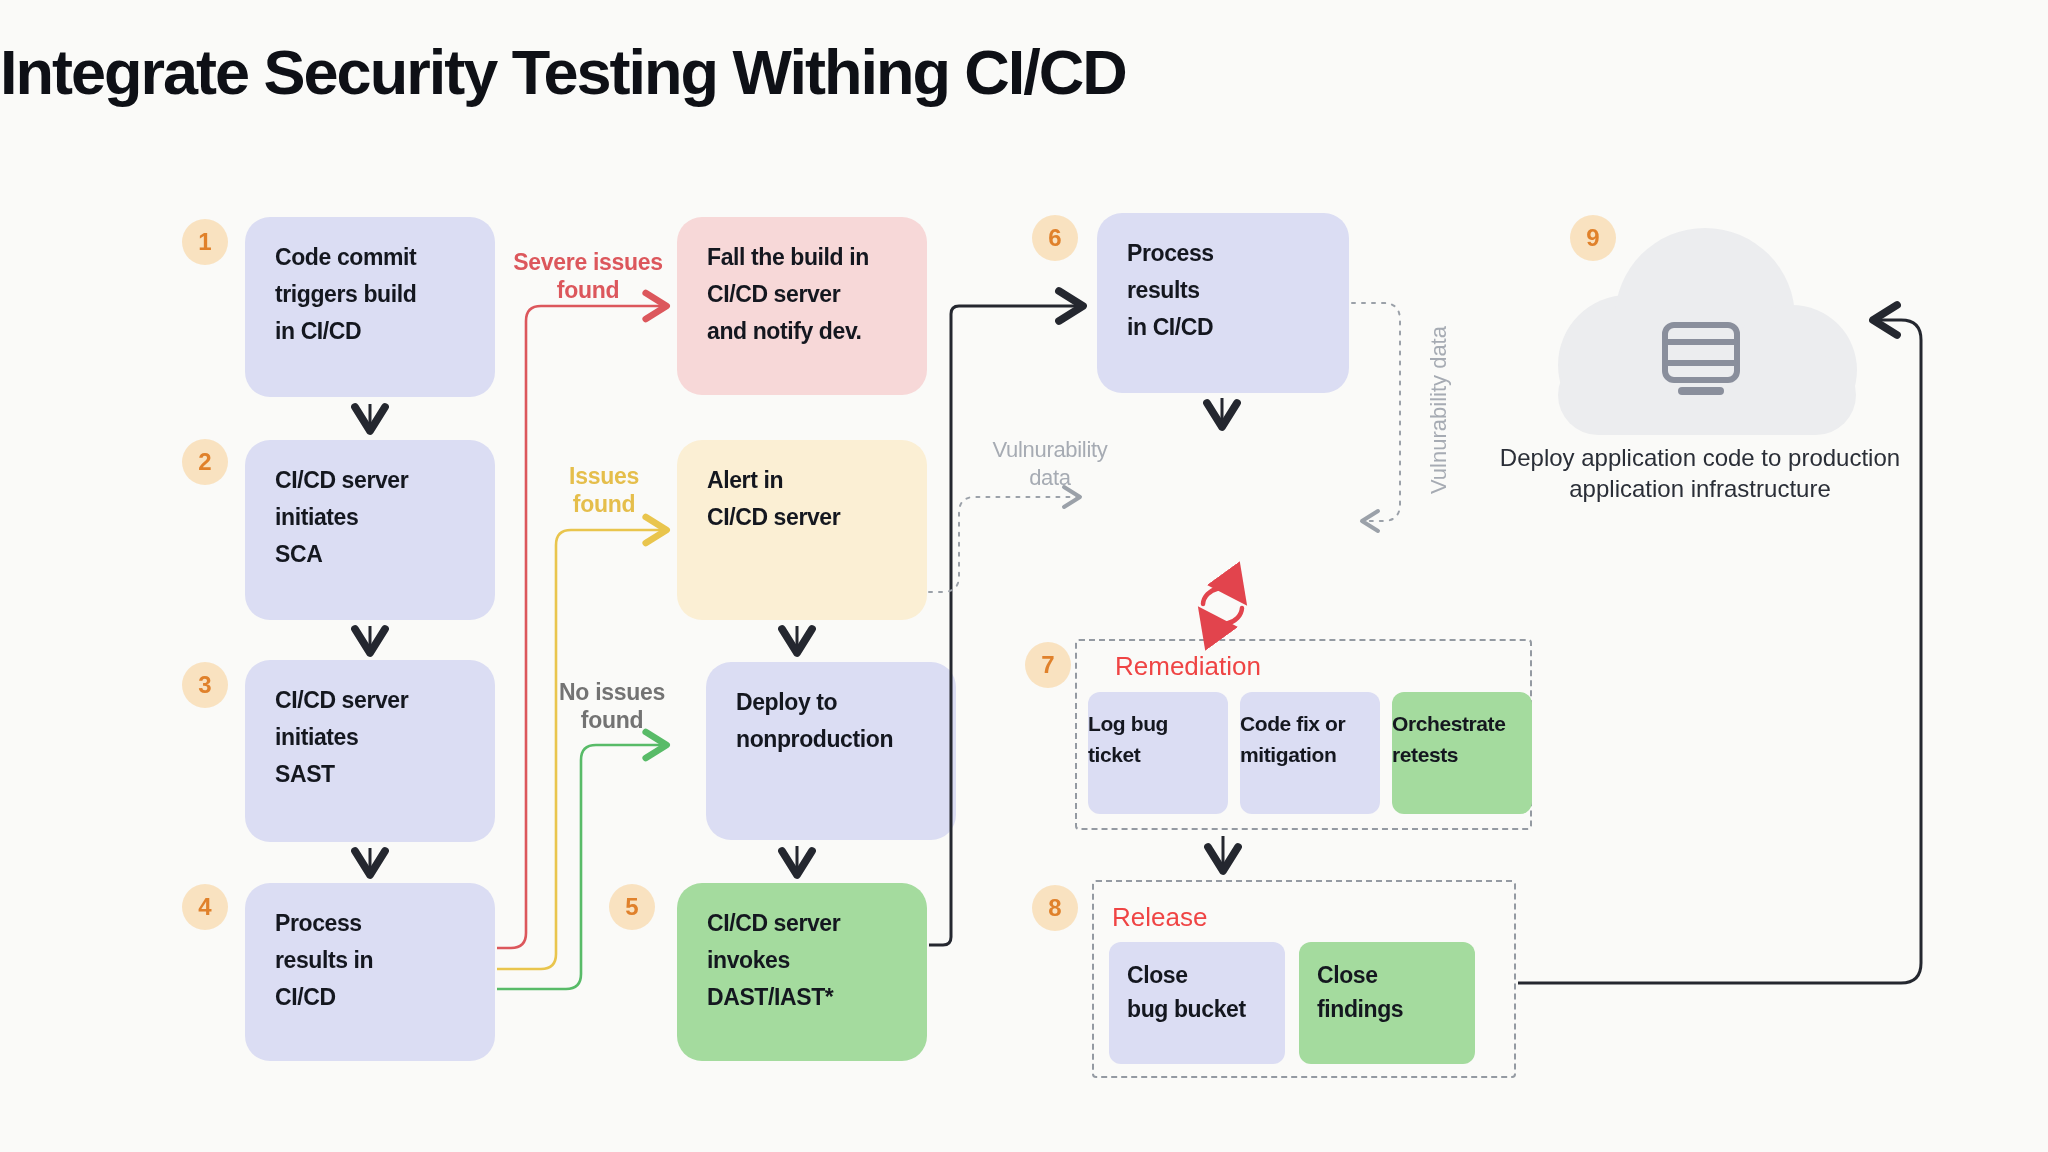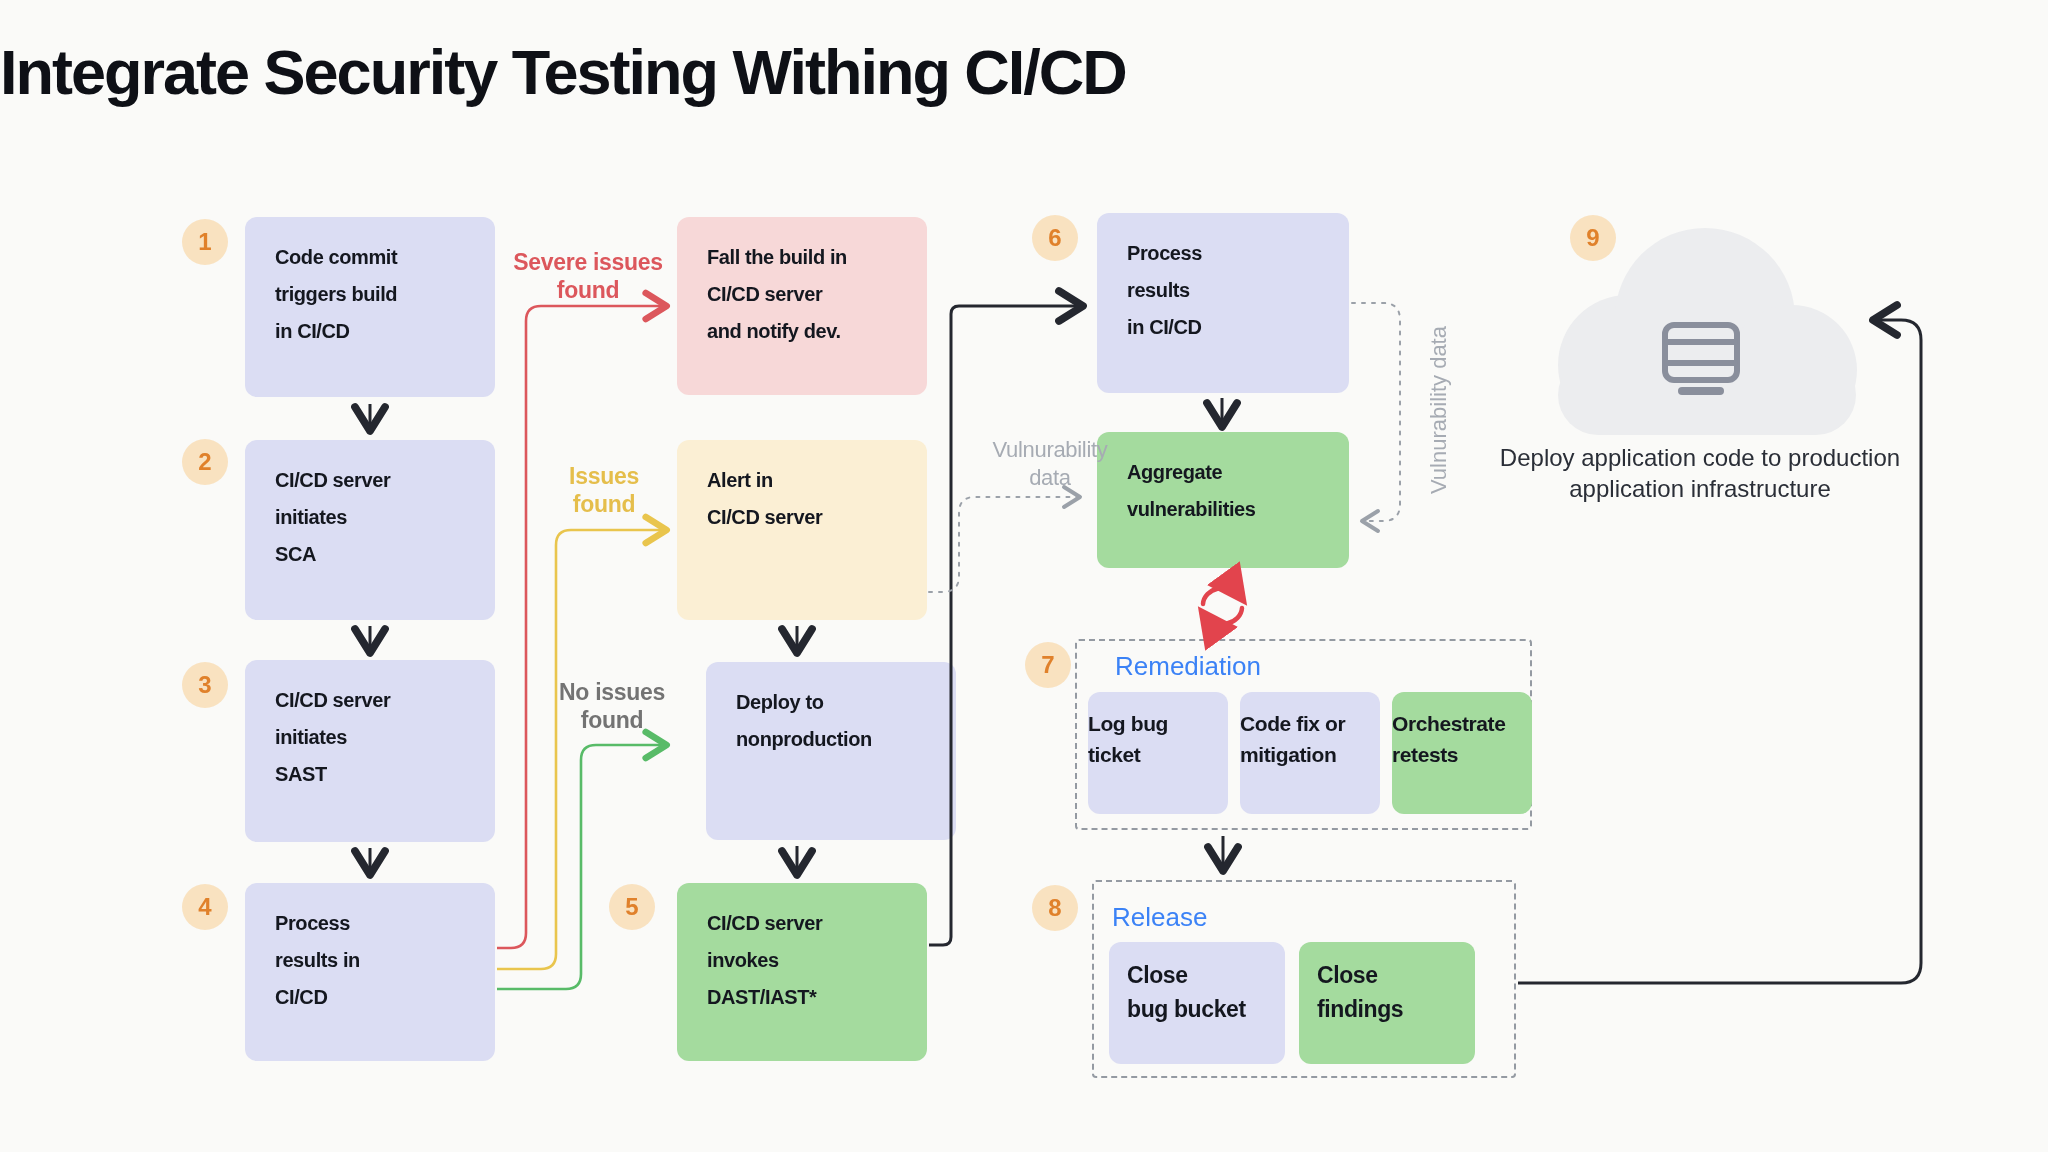--- a/index.html
+++ b/index.html
@@ -7,22 +7,22 @@
     position:relative;width:2048px;height:1152px;overflow:hidden;
     background:#FAFAF8;
     font-family:"Liberation Sans","DejaVu Sans",sans-serif;
     color:#14171F;
   }
   .title{
     position:absolute;top:36px;left:0;width:100%;
     font-size:63px;font-weight:bold;letter-spacing:-2px;color:#0E1016;margin:0;
   }
   .node{
-    position:absolute;border-radius:12px;
-    font-weight:bold;font-size:20px;line-height:37px;
+    position:absolute;border-radius:25px;
+    font-weight:bold;font-size:23px;line-height:37px;
     padding:22px 7px 0 30px;box-sizing:border-box;
     white-space:pre-line;letter-spacing:-0.4px;
   }
   .lav{background:#DBDDF3;}
   .pink{background:#F7D8D8;}
   .cream{background:#FBEFD4;}
   .grn{background:#A4DB9E;}
   .badge{
     position:absolute;width:46px;height:46px;border-radius:50%;
     background:#F9E2C0;color:#E0812B;font-weight:bold;font-size:24px;
@@ -39,21 +39,21 @@
   .vuln-rot{
     position:absolute;left:1320px;top:396px;width:240px;height:28px;
     color:#A6ABB3;font-size:22px;font-weight:normal;text-align:center;
     transform:rotate(-90deg);white-space:nowrap;
   }
   .group{
     position:absolute;border:2px dashed #949AA2;border-radius:4px;
     box-sizing:border-box;
   }
   .group-label{
-    position:absolute;font-size:26px;font-weight:normal;color:#3b82f6;
+    position:absolute;font-size:26px;font-weight:normal;color:#ef4444;
   }
   .node.small{
     border-radius:12px;font-size:21px;line-height:31px;
     padding:16px 6px 0 0;letter-spacing:-0.4px;
   }
   .node.rel{
     border-radius:12px;font-size:23px;line-height:34px;
     padding:16px 6px 0 18px;letter-spacing:-0.4px;
   }
   .cloud-caption{
@@ -116,22 +116,20 @@
 found</div>
   <div class="edge-label lbl-yellow" style="left:524px;top:462px;width:160px">Issues
 found</div>
   <div class="edge-label lbl-green" style="left:532px;top:678px;width:160px">No issues
 found</div>
 
   <div class="badge" style="left:1032px;top:215px">6</div>
   <div class="node lav" style="left:1097px;top:213px;width:252px;height:180px">Process
 results
 in CI/CD</div>
-  <div class="node grn" style="left:1097px;top:432px;width:252px;height:136px">Aggregate
-vulnerabilities</div>
 
   <div class="edge-label lbl-gray" style="left:960px;top:436px;width:180px;font-size:22px">Vulnurability
 data</div>
   <div class="vuln-rot">Vulnurability data</div>
 
   <div class="badge" style="left:1025px;top:642px">7</div>
   <div class="group" style="left:1075px;top:639px;width:457px;height:191px">
     <div class="group-label" style="left:38px;top:10px">Remediation</div>
     <div class="node small lav" style="left:11px;top:51px;width:140px;height:122px">Log bug
 ticket</div>

